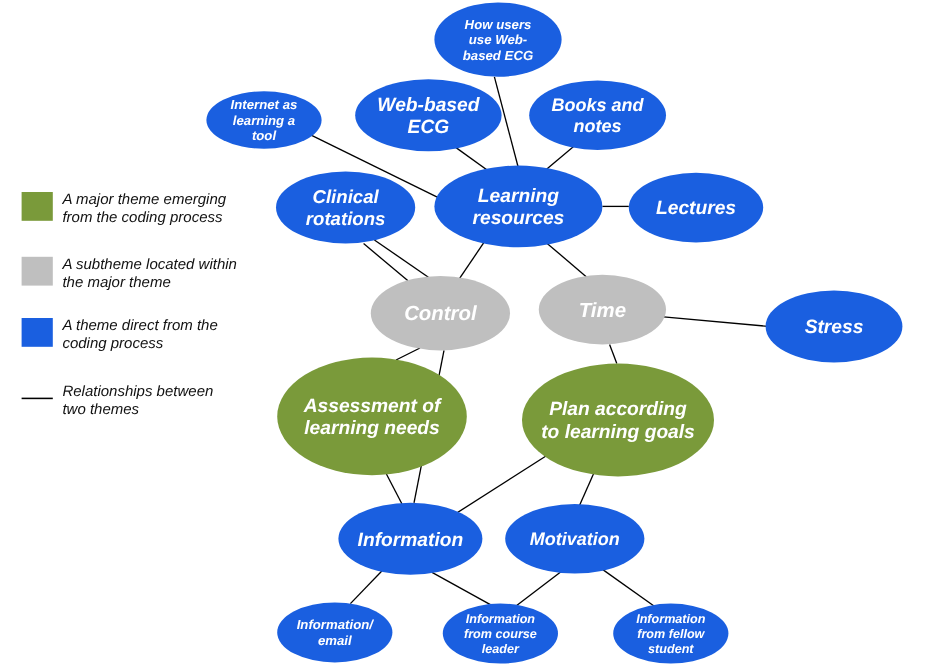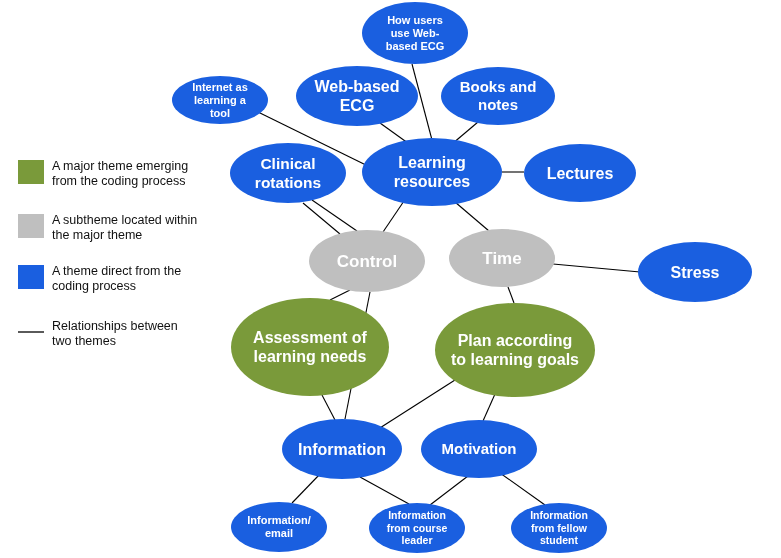--- a/index.html
+++ b/index.html
@@ -9,20 +9,21 @@
   }
   body {
     font-family: "Liberation Sans", sans-serif;
   }
   #canvas {
     position: relative;
     width: 781px;
     height: 558px;
     background: #ffffff;
     overflow: hidden;
+    font-style: italic;
   }
   svg.layer {
     position: absolute;
     left: 0;
     top: 0;
     width: 781px;
     height: 558px;
   }
   .node-label {
     fill: #ffffff;

